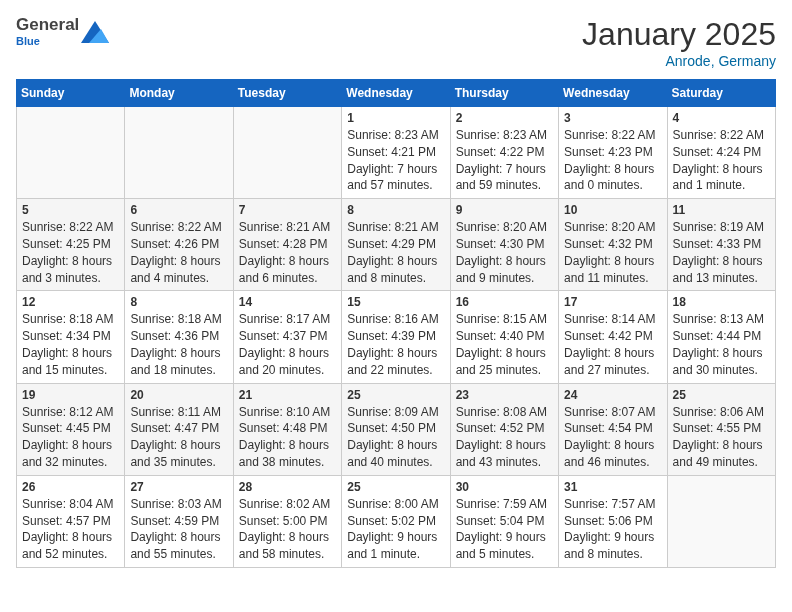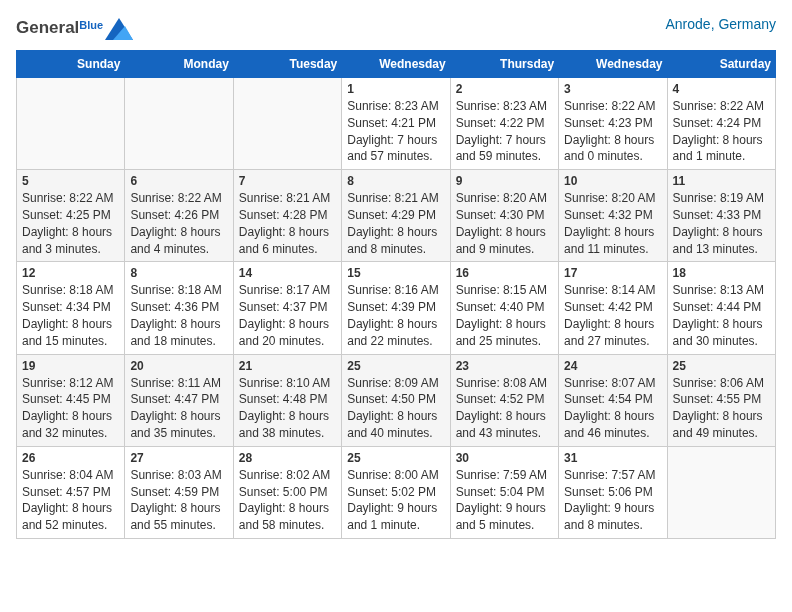--- a/index.html
+++ b/index.html
@@ -35,21 +35,21 @@
     .calendar {
       width: 100%;
       border-collapse: collapse;
       border: 1px solid #ccc;
     }
     .calendar th {
       background: #1565c0;
       color: #fff;
       font-size: 12px;
       font-weight: bold;
-      text-align: right;
+      text-align: left;
       padding: 6px 4px;
       border: 1px solid #1565c0;
     }
     .calendar td {
       vertical-align: top;
       width: 14.28%;
       min-height: 80px;
       border: 1px solid #ccc;
       padding: 4px 5px;
       font-size: 10px;
@@ -72,30 +72,31 @@
     }
     .row-alt td {
       background: #f5f5f5;
     }
   </style>
 </head>
 <body>
 
 <div class="header">
   <div class="logo">
-    <div style="display:flex;flex-direction:row;line-height:1.1;">
+    <div style="display:flex;flex-direction:column;line-height:1.1;">
       <span style="font-size:17px;font-weight:bold;color:#444;">General</span>
       <span style="font-size:11px;font-weight:bold;color:#1565c0;">Blue</span>
     </div>
     <svg width="28" height="22" viewBox="0 0 28 22" style="margin-left:2px;margin-top:2px;">
       <polygon points="0,22 14,0 28,22" fill="#1565c0"></polygon>
       <polygon points="8,22 20,8 28,22" fill="#42a5f5"></polygon>
     </svg>
   </div>
   <div class="title-block">
+    <div class="month-title">January 2025</div>
     <div class="location">Anrode, Germany</div>
   </div>
 </div>
 
 <table class="calendar">
   <thead>
     <tr>
     <th>Sunday</th>
         <th>Monday</th>
         <th>Tuesday</th>

